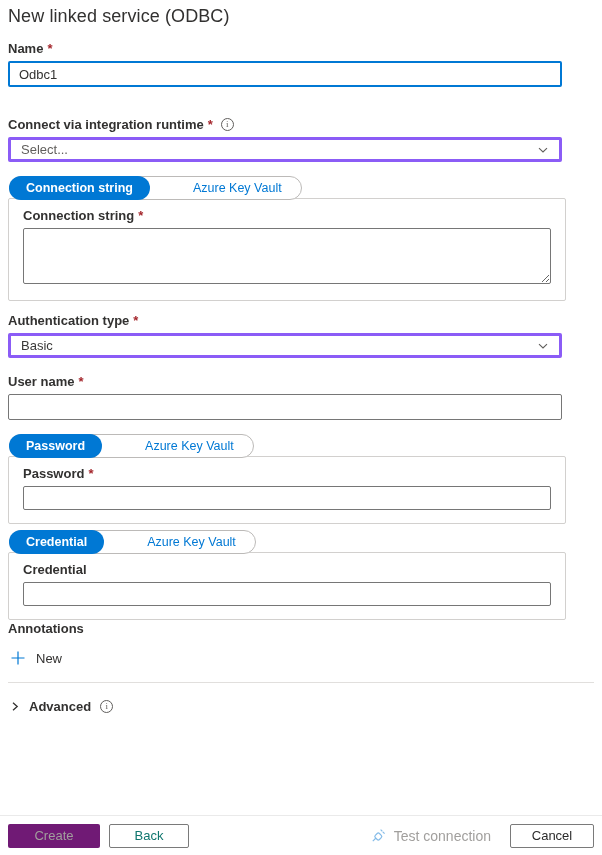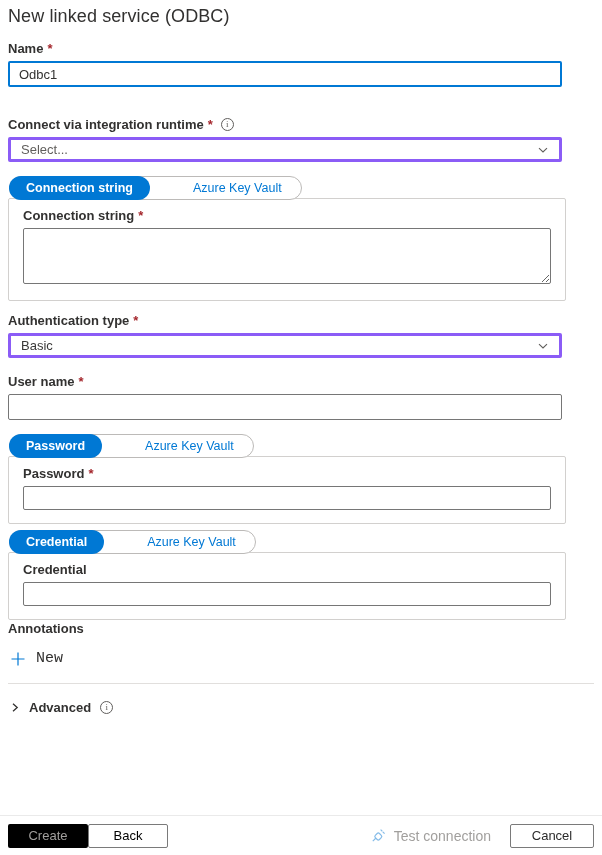--- a/index.html
+++ b/index.html
@@ -163,22 +163,22 @@
     font-weight: 600;
     margin-top: 1px;
     margin-bottom: 12px;
   }
   .new-button {
     display: inline-flex;
     align-items: center;
     gap: 10px;
     background: none;
     border: none;
-    font-family: Liberation Mono, monospace;
-    font-size: 15px;
+    font-family: Liberation Sans, sans-serif;
+    font-size: 13px;
     color: #323130;
     padding: 2px 2px;
     cursor: pointer;
     text-align: center;
   }
 
   .divider {
     width: 586px;
     height: 1px;
     background: #e1dfdd;
@@ -215,30 +215,31 @@
     height: 24px;
     font-family: "Liberation Sans", sans-serif;
     font-size: 13px;
     border-radius: 2px;
     cursor: pointer;
     display: inline-flex;
     align-items: center;
     justify-content: center;
   }
   .btn-create {
-    width: 80px;
-    background: #000000;
+    width: 92px;
+    background: #701a75;
     border: none;
     color: #a19f9d;
   }
   .btn-back {
     width: 80px;
+    margin-left: 9px;
     background: #fff;
     border: 1px solid #7a7a7a;
-    color: #000000;
+    color: #0f766e;
   }
   .footer-spacer { flex: 1; }
   .test-conn {
     display: inline-flex;
     align-items: center;
     gap: 7px;
     background: none;
     border: none;
     font-family: "Liberation Sans", sans-serif;
     font-size: 14px;

